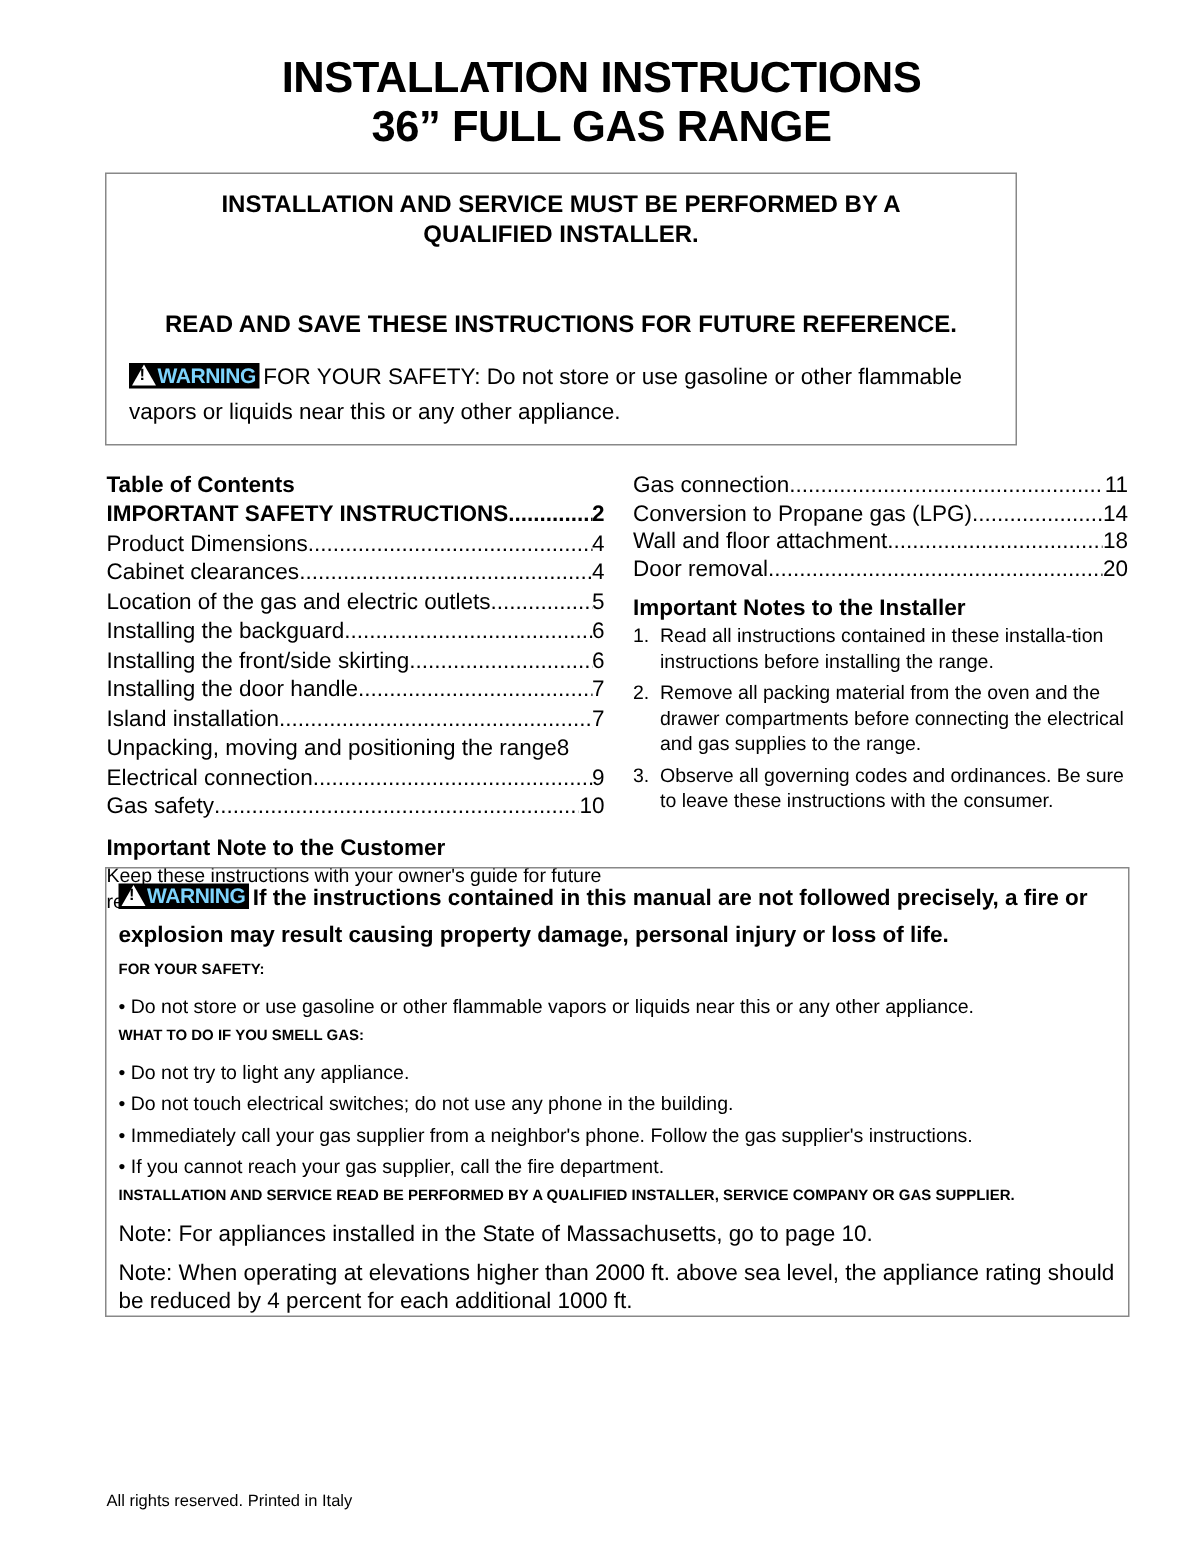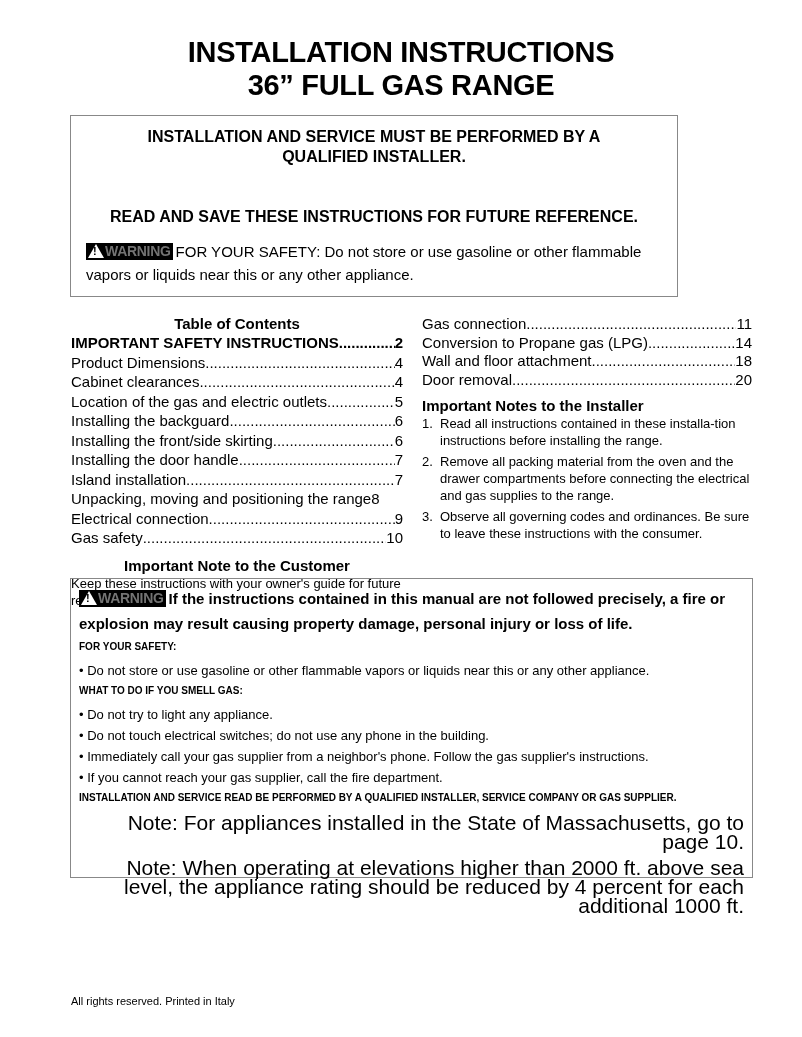--- a/index.html
+++ b/index.html
@@ -23,39 +23,39 @@
       position: absolute; left: 0; width: 100%;
     }
     .box1 .c1 { top: 11px; padding: 0 40px; box-sizing: border-box; }
     .box1 .c2 { top: 61px; }
     .box1 .c3 { top: 91px; }
     .warn-line {
       position: absolute; left: 15px; top: 124px; right: 12px;
       font-size: 15px; line-height: 23px;
     }
     .warn-badge {
-      display: inline-block; background: #000; color: #737373; font-weight: bold;
+      display: inline-block; background: #000; color: #7dd3fc; font-weight: bold;
       font-size: 14px; line-height: 17px; padding: 0 2px 0 2px; margin-right: 3px;
       vertical-align: 1px; letter-spacing: -0.3px;
     }
     .warn-badge .tri {
       display: inline-block; width: 0; height: 0; position: relative;
       border-left: 8px solid transparent; border-right: 8px solid transparent;
       border-bottom: 14px solid #fff; vertical-align: -2px; margin-right: 1px;
     }
     .warn-badge .tri::after {
       content: "!"; position: absolute; left: -3px; top: 1px; color: #000;
       font-size: 11px; line-height: 13px; font-weight: bold;
     }
 
     .toc-left {
       position: absolute; left: 71px; top: 314px; width: 332px;
       font-size: 15px; line-height: 19.5px;
     }
-    .toc-left .h { font-weight: bold; font-size: 15px; line-height: 19px; text-align: center; }
+    .toc-left .h { font-weight: bold; font-size: 15px; line-height: 19px; }
     .toc-row { display: flex; white-space: nowrap; overflow: hidden; }
     .toc-row .lbl { flex: 0 0 auto; text-align: center; }
     .toc-row .dots { flex: 1 1 auto; overflow: hidden; white-space: nowrap; }
     .toc-row .dots::before {
       content: "................................................................................................................................";
     }
     .toc-row .pg { flex: 0 0 auto; }
     .toc-row.bold { font-weight: bold; font-size: 15px; }
 
     .note-cust { margin-top: 9px; }
@@ -74,21 +74,21 @@
     }
     .installer li .num { position: absolute; left: 0; top: 0; }
 
     .box2 {
       position: absolute; left: 70px; top: 578px; width: 683px; height: 300px;
       border: 1px solid #888; box-sizing: border-box; padding: 7px 8px 0 8px;
     }
     .box2 .w1 { font-weight: bold; font-size: 15px; line-height: 25px; }
     .box2 .sh { font-weight: bold; font-size: 10px; line-height: 20px; }
     .box2 .bul { font-size: 13px; line-height: 21px; }
-    .box2 .n { font-size: 21px; line-height: 19px; text-align: right; }
+    .box2 .n { font-size: 15px; line-height: 19px; }
   </style>
 </head>
 <body>
 
 <div class="title">
   <div>INSTALLATION INSTRUCTIONS</div>
   <div>36” FULL GAS RANGE</div>
 </div>
 
 <div class="box1">

